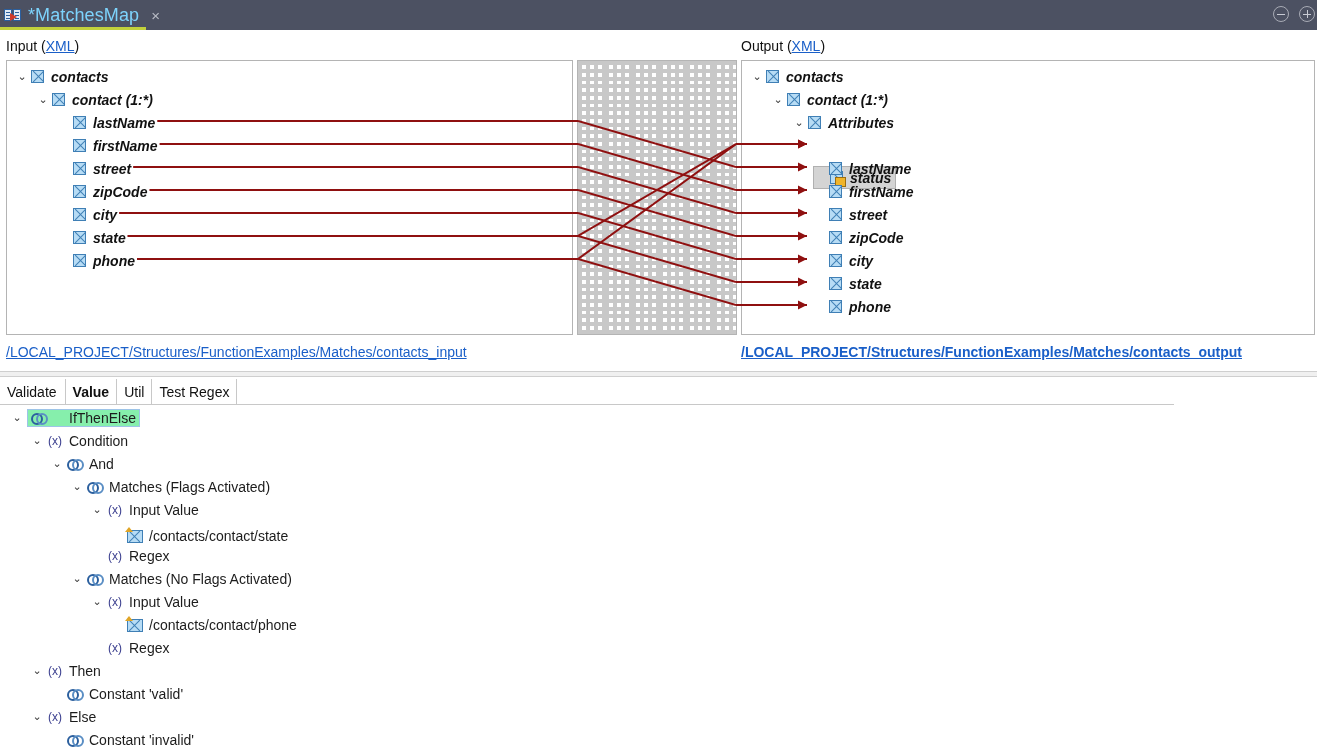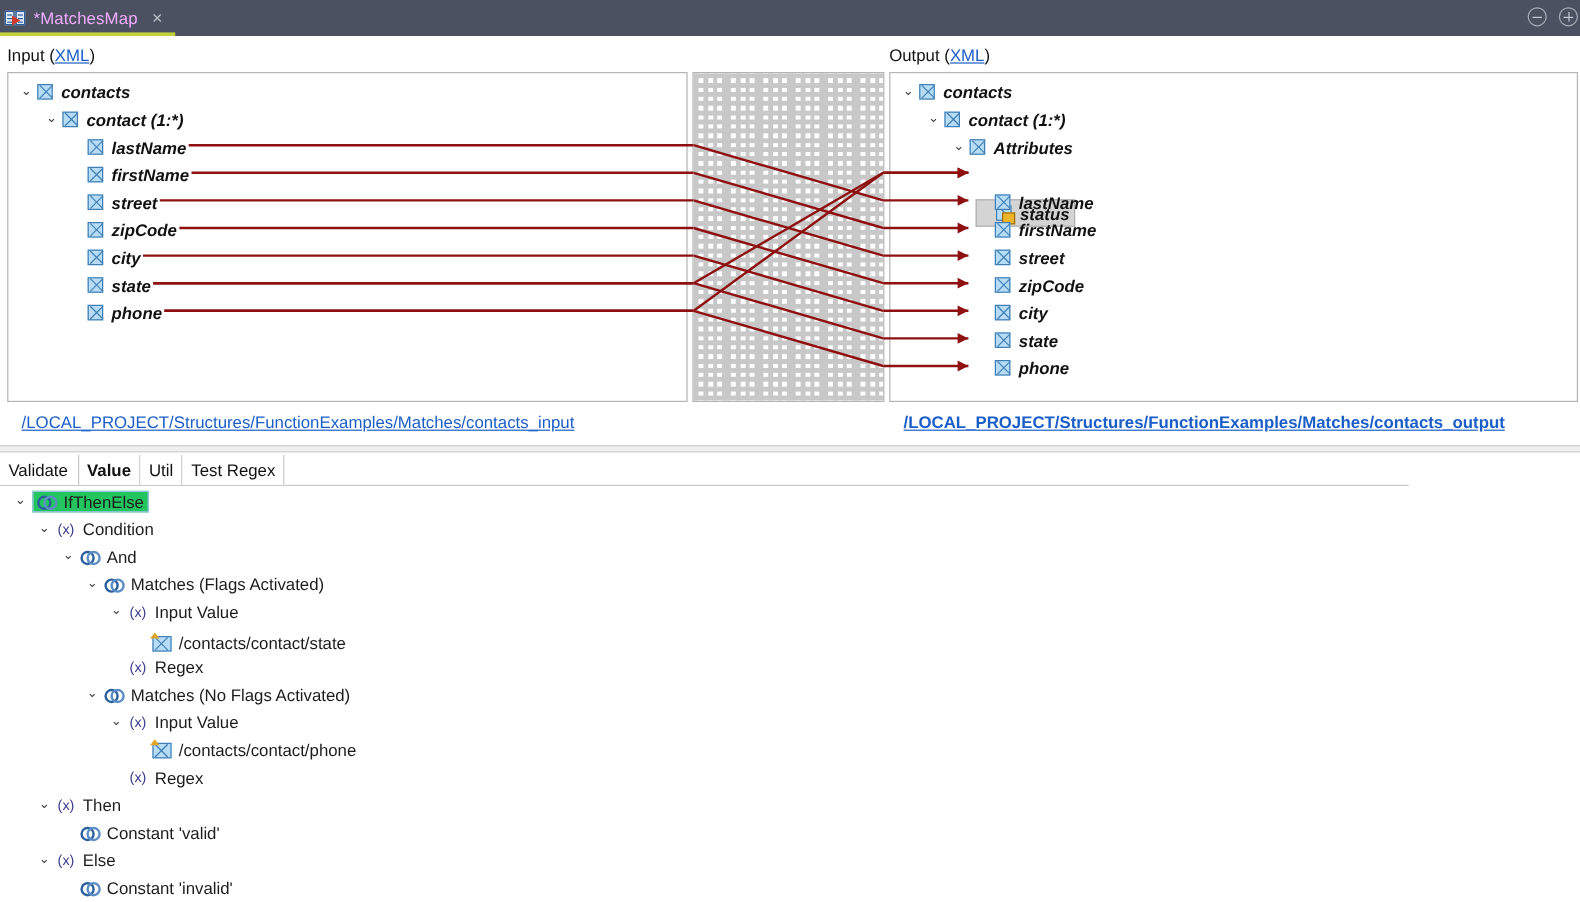--- a/index.html
+++ b/index.html
@@ -42,21 +42,21 @@
   .tab-icon .doc i:nth-child(2){ top: 5px; }
   .tab-icon .doc i:nth-child(3){ top: 8px; }
   .tab-icon .arrow {
     position: absolute; left: 6px; top: 7px;
     width: 0; height: 0;
     border-top: 4px solid transparent;
     border-bottom: 4px solid transparent;
     border-left: 7px solid #d03a2a;
   }
   #tab-title {
-    color: #f0abfc; font-size: 14px; letter-spacing: .1px;
+    color: #7dd3fc; font-size: 18px; letter-spacing: .1px;
     white-space: nowrap;
   }
   #tab-close {
     color: #b9bcc6; font-size: 15px; margin-left: 12px; cursor: pointer;
     line-height: 1;
   }
   .win-btn {
     position: absolute; top: 6px; width: 16px; height: 16px;
     border: 1px solid #a8abb5; border-radius: 50%;
     color: #c8cbd4;
@@ -138,21 +138,20 @@
   .trow.selected {
     background: #d4d4d4; border: 1px solid #b0b0b0;
     padding-right: 4px;
   }
 
   
   .path-link {
     position: absolute; top: 344px; font-size: 14px;
     color: #1a5fc8; text-decoration: underline; cursor: pointer;
     white-space: nowrap;
-    margin-left: 12px;
   }
   #path-input  { left: 6px; }
   #path-output { left: 741px; font-weight: bold; }
 
   
   #hsplit {
     position: absolute; left: 0; top: 371px; width: 1317px; height: 6px;
     background: #f0f0f0; border-top: 1px solid #cfcfcf;
     border-bottom: 1px solid #cfcfcf;
   }
@@ -213,21 +212,21 @@
   }
   .bico.field::before { transform: rotate(45deg); }
   .bico.field::after  { transform: rotate(-45deg); }
   .bico.field i {
     position:absolute; left:-3px; top:-4px; width:0; height:0;
     border-left:4px solid transparent; border-right:4px solid transparent;
     border-bottom:5px solid #e0a526;
   }
   .blabel { color: #1c1c1c; }
   .brow.selected .blabel-wrap {
-    background: #22c55e; border: 1px solid #9dc4e8; padding: 0 3px;
+    background: #86efac; border: 1px solid #9dc4e8; padding: 0 3px; gap: 16px;
   }
   .blabel-wrap { display: flex; align-items: center; }
 </style>
 </head>
 <body>
 
 <div id="titlebar">
   <div id="tab">
     <span class="tab-icon">
       <span class="doc d1">

